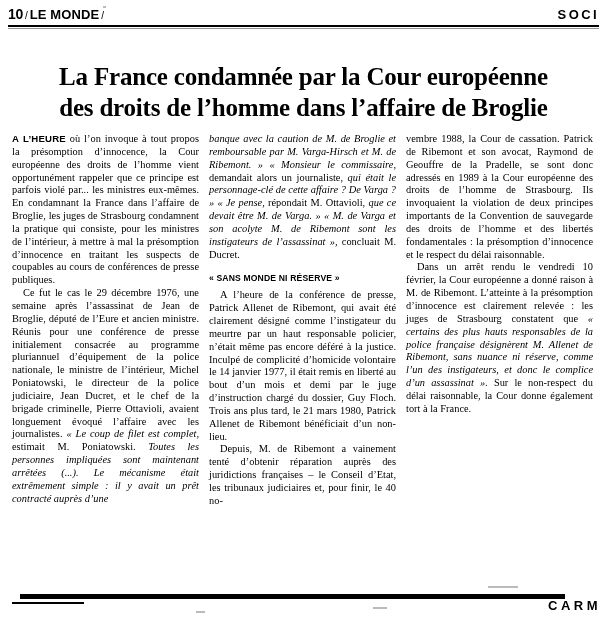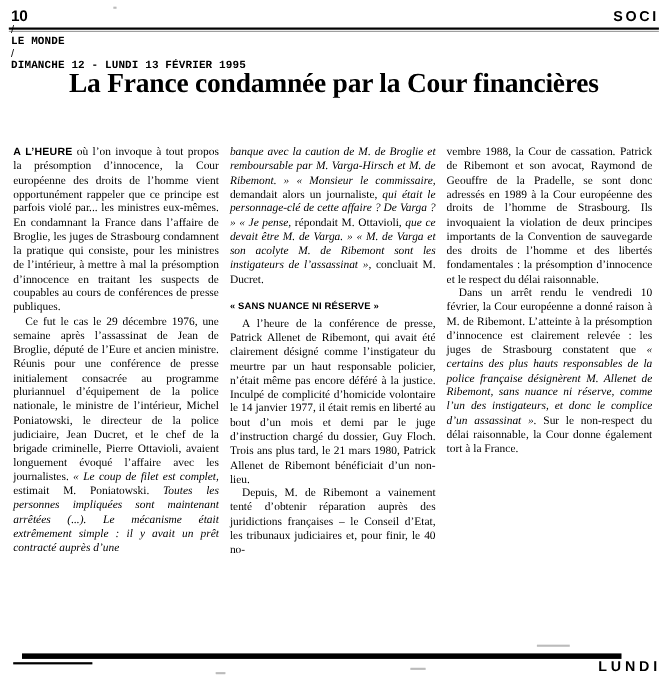--- a/index.html
+++ b/index.html
@@ -22,37 +22,36 @@
     left: 8px; right: 6px; top: 6px;
     height: 16px;
     display: flex;
     align-items: baseline;
     justify-content: space-between;
   }
   .masthead-left {
     display: flex;
     align-items: baseline;
     white-space: nowrap;
-    flex-direction: column;
   }
   .page-num {
     font-family: "Liberation Sans", "DejaVu Sans", sans-serif;
     font-weight: bold;
     font-size: 14px;
     letter-spacing: -0.3px;
   }
   .slash {
     font-family: "Liberation Sans", "DejaVu Sans", sans-serif;
     font-size: 10px;
     margin: 0 2px;
   }
   .masthead-title {
-    font-family: Liberation Mono, monospace;
-    font-weight: bold;
-    font-size: 10px;
+    font-family: Liberation Sans, sans-serif;
+    font-weight: bold;
+    font-size: 13px;
     letter-spacing: 0.1px;
   }
   .section-tag {
     font-family: "Liberation Sans", "DejaVu Sans", sans-serif;
     font-weight: bold;
     font-size: 13px;
     letter-spacing: 2.4px;
     text-align: center;
   }
   .rule-top {
@@ -163,48 +162,48 @@
 </style>
 </head>
 <body>
 
 <div class="masthead">
   <div class="masthead-left">
     <span class="page-num">10</span>
     <span class="slash">/</span>
     <span class="masthead-title">LE MONDE</span>
     <span class="slash">/</span>
-    <span class="masthead-title">DIMANCHE 12 - LUNDI 13 FÉVRIER 1995</span>
   </div>
   <span class="section-tag">SOCI</span>
 </div>
 <div class="rule-top"></div>
 <div class="rule-top-thin"></div>
 
 <h1 class="headline">
-  <span class="hl-line">La France condamnée par la Cour financières</span>
+  <span class="hl-line">La France condamnée par la Cour européenne</span>
+  <span class="hl-line">des droits de l’homme dans l’affaire de Broglie</span>
 </h1>
 
 <div class="columns">
 
   <div class="col">
     <p>
       <span class="smallcaps-lead">A L’HEURE</span><span> où l’on invoque à tout propos la présomption d’innocence, la Cour européenne des droits de l’homme vient opportunément rappeler que ce principe est parfois violé par... les ministres eux-mêmes. En condamnant la France dans l’affaire de Broglie, les juges de Strasbourg condamnent la pratique qui consiste, pour les ministres de l’intérieur, à mettre à mal la présomption d’innocence en traitant les suspects de coupables au cours de conférences de presse publiques.</span>
     </p>
     <p class="indent">
       <span>Ce fut le cas le 29 décembre 1976, une semaine après l’assassinat de Jean de Broglie, député de l’Eure et ancien ministre. Réunis pour une conférence de presse initialement consacrée au programme pluriannuel d’équipement de la police nationale, le ministre de l’intérieur, Michel Poniatowski, le directeur de la police judiciaire, Jean Ducret, et le chef de la brigade criminelle, Pierre Ottavioli, avaient longuement évoqué l’affaire avec les journalistes. </span><span class="it">« Le coup de filet est complet,</span><span> estimait M. Poniatowski. </span><span class="it">Toutes les personnes impliquées sont maintenant arrêtées (...). Le mécanisme était extrêmement simple : il y avait un prêt contracté auprès d’une</span>
     </p>
   </div>
 
   <div class="col">
     <p>
       <span class="it">banque avec la caution de M. de Broglie et remboursable par M. Varga-Hirsch et M. de Ribemont. »</span>
       <span class="it">« Monsieur le commissaire,</span><span> demandait alors un journaliste, </span><span class="it">qui était le personnage-clé de cette affaire ? De Varga ? »</span><span class="it"> « Je pense,</span><span> répondait M. Ottavioli, </span><span class="it">que ce devait être M. de Varga. »</span><span class="it"> « M. de Varga et son acolyte M. de Ribemont sont les instigateurs de l’assassinat »,</span><span> concluait M. Ducret.</span>
     </p>
-    <div class="subhead">« SANS NUANCE NI RÉSERVE »</div>
+    <div class="subhead">« SANS MONDE NI RÉSERVE »</div>
     <p class="indent">
       <span>A l’heure de la conférence de presse, Patrick Allenet de Ribemont, qui avait été clairement désigné comme l’instigateur du meurtre par un haut responsable policier, n’était même pas encore déféré à la justice. Inculpé de complicité d’homicide volontaire le 14 janvier 1977, il était remis en liberté au bout d’un mois et demi par le juge d’instruction chargé du dossier, Guy Floch. Trois ans plus tard, le 21 mars 1980, Patrick Allenet de Ribemont bénéficiait d’un non-lieu.</span>
     </p>
     <p class="indent">
       <span>Depuis, M. de Ribemont a vainement tenté d’obtenir réparation auprès des juridictions françaises – le Conseil d’Etat, les tribunaux judiciaires et, pour finir, le 40 no-</span>
     </p>
   </div>
 
   <div class="col">
     <p>
@@ -212,18 +211,18 @@
     </p>
     <p class="indent">
       <span>Dans un arrêt rendu le vendredi 10 février, la Cour européenne a donné raison à M. de Ribemont. L’atteinte à la présomption d’innocence est clairement relevée : les juges de Strasbourg constatent que </span><span class="it">« certains des plus hauts responsables de la police française désignèrent M. Allenet de Ribemont, sans nuance ni réserve, comme l’un des instigateurs, et donc le complice d’un assassinat ».</span><span> Sur le non-respect du délai raisonnable, la Cour donne également tort à la France.</span>
     </p>
   </div>
 
 </div>
 
 <div class="rule-bottom"></div>
 <div class="rule-bottom-2"></div>
-<div class="watermark">LUNDI</div>
+<div class="watermark">CARM</div>
 
 <div class="speckle" style="left:103px; top:6px; width:3px; height:2px;"></div>
 <div class="speckle" style="left:196px; top:611px; width:9px; height:2px;"></div>
 <div class="speckle" style="left:373px; top:607px; width:14px; height:2px;"></div>
 <div class="speckle" style="left:488px; top:586px; width:30px; height:2px;"></div>
 
 </body></html>

